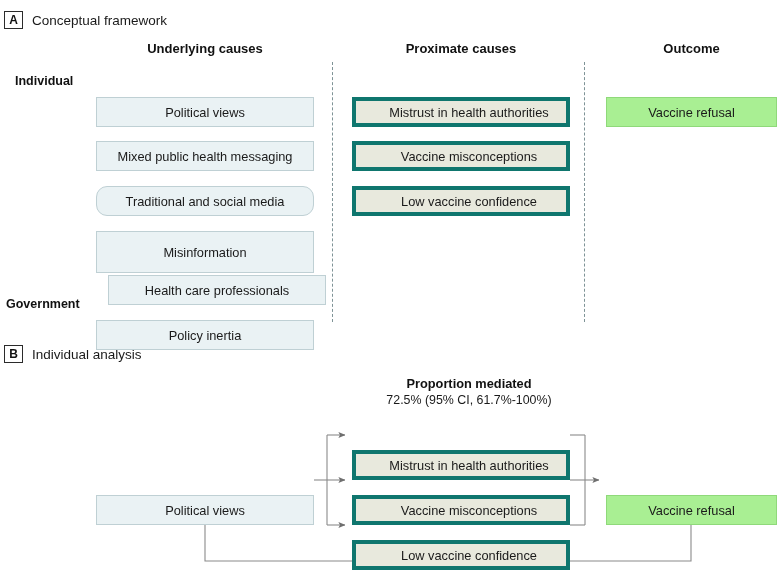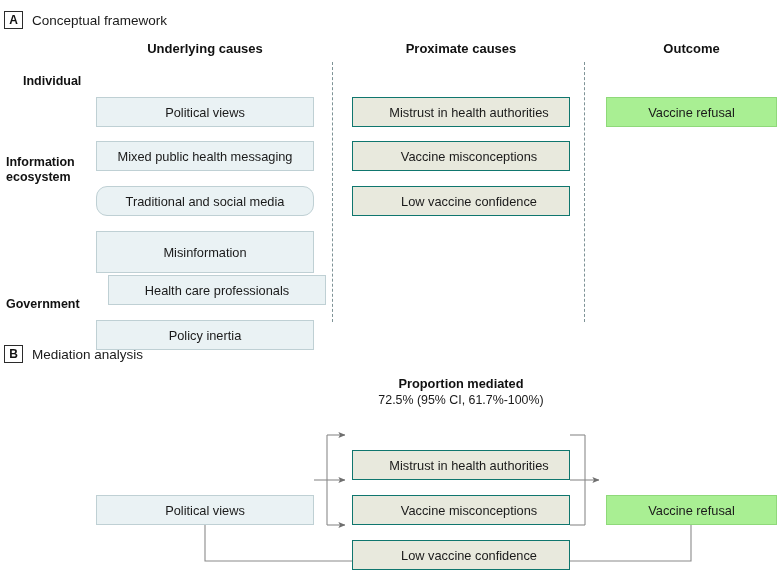--- a/index.html
+++ b/index.html
@@ -77,21 +77,21 @@
     color: #1a1a1a;
     white-space: nowrap;
     margin-top: 30px;
   }
   .box.blue {
     background: #eaf2f4;
     border: 1px solid #bfd0d4;
   }
   .box.beige {
     background: #e8e9dd;
-    border: 1px solid #0f766e;
+    border: 4px solid #0f766e;
     padding-left: 16px;
   }
   .box.green {
     background: #a9ef93;
     border: 1px solid #8fd97a;
   }
 
   
   .divider {
     position: absolute;
@@ -135,49 +135,45 @@
 
   <div class="panel-head" style="left:4px; top:11px;">
     <span class="panel-letter">A</span>
     <span class="panel-title">Conceptual framework</span>
   </div>
 
   <div class="col-head" style="left:96px; top:41px; width:218px;">Underlying causes</div>
   <div class="col-head" style="left:352px; top:41px; width:218px;">Proximate causes</div>
   <div class="col-head" style="left:606px; top:41px; width:171px;">Outcome</div>
 
-  <div class="row-label" style="left:16px; top:74px;padding-left:7px;">Individual</div>
-  <div class="row-label" style="left:6px; top:155px;">
-    <span>Information</span><br>
-    <span>ecosystem</span>
-  </div>
+  <div class="row-label" style="left:8px; top:74px;padding-left:7px;">Individual</div>
   <div class="row-label" style="left:6px; top:297px;">Government</div>
 
   <div class="divider" style="left:332px; top:62px; height:260px;"></div>
   <div class="divider" style="left:584px; top:62px; height:260px;"></div>
 
   <div class="box blue" style="left:96px; top:67px; width:218px; height:30px;">Political views</div>
   <div class="box blue" style="left:96px; top:111px; width:218px; height:30px;">Mixed public health messaging</div>
   <div class="box blue" style="left:96px; top:156px; width:218px; height:30px;border-radius:11px;">Traditional and social media</div>
   <div class="box blue" style="left:96px; top:201px; width:218px; height:42px;">Misinformation</div>
   <div class="box blue" style="left:108px; top:245px; width:218px; height:30px;">Health care professionals</div>
   <div class="box blue" style="left:96px; top:290px; width:218px; height:30px;">Policy inertia</div>
 
   <div class="box beige" style="left:352px; top:67px; width:218px; height:30px;">Mistrust in health authorities</div>
   <div class="box beige" style="left:352px; top:111px; width:218px; height:30px;">Vaccine misconceptions</div>
   <div class="box beige" style="left:352px; top:156px; width:218px; height:30px;">Low vaccine confidence</div>
 
   <div class="box green" style="left:606px; top:67px; width:171px; height:30px;">Vaccine refusal</div>
 
   <div class="panel-head" style="left:4px; top:345px;">
     <span class="panel-letter">B</span>
-    <span class="panel-title">Mediation analysis</span>
+    <span class="panel-title">Individual analysis</span>
   </div>
 
-  <div class="prop-label" style="left:352px; top:376px; width:218px;">
+  <div class="prop-label" style="left:360px; top:376px; width:218px;">
     <span class="l1">Proportion mediated</span>
     <span class="l2">72.5% (95% CI, 61.7%-100%)</span>
   </div>
 
   <svg class="wires" viewBox="0 0 780 578">
     <defs>
       <marker id="arrowhead" markerWidth="7" markerHeight="6" refX="6.6" refY="3" orient="auto" markerUnits="userSpaceOnUse">
         <path d="M0,0 L7,3 L0,6 L1.6,3 Z" fill="#6f6f6f"></path>
       </marker>
     </defs>

